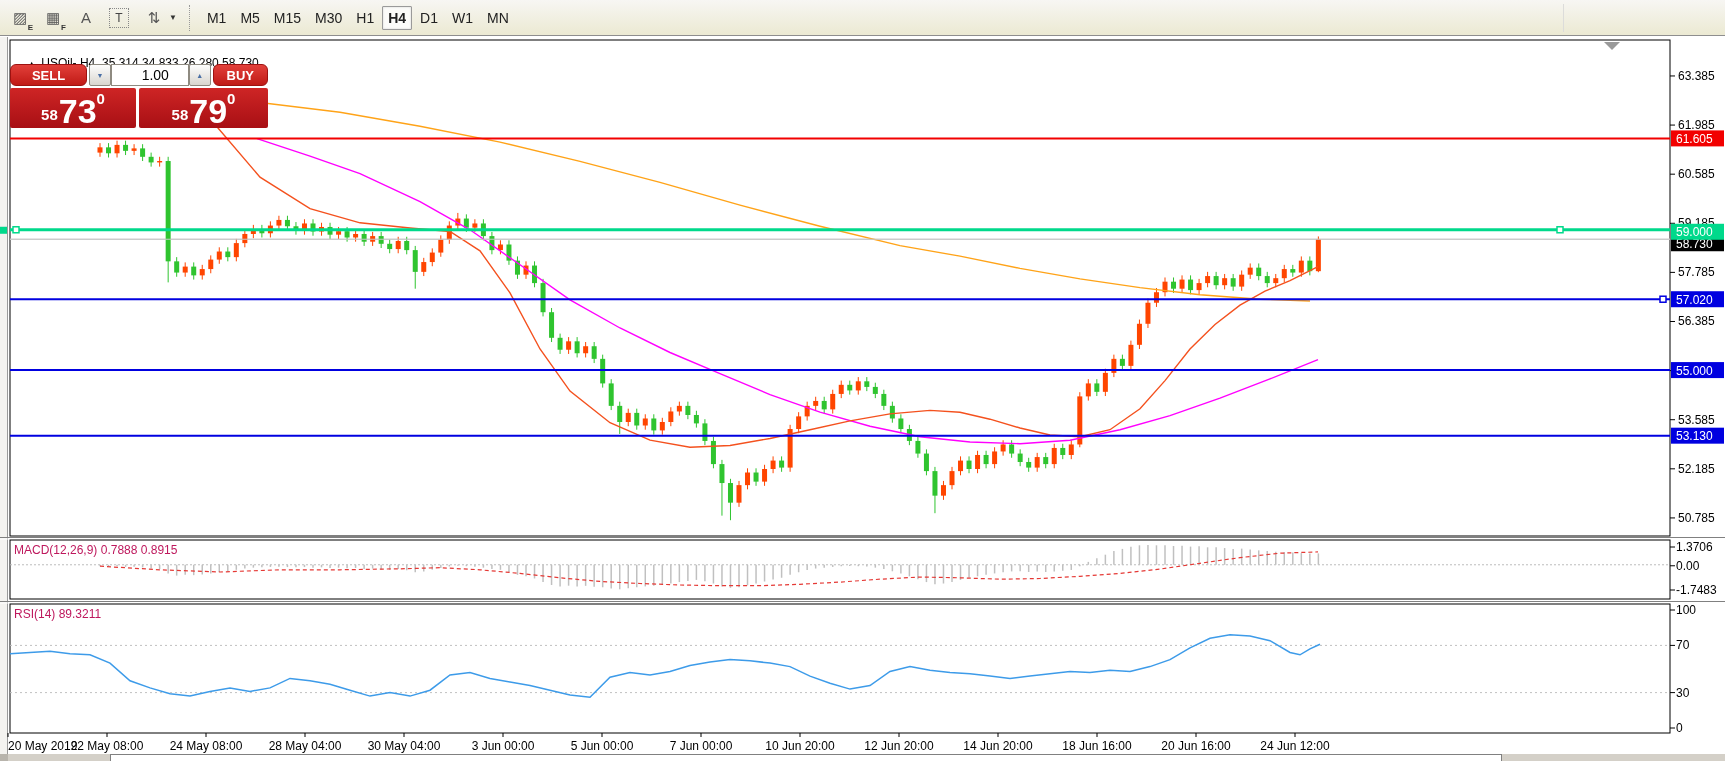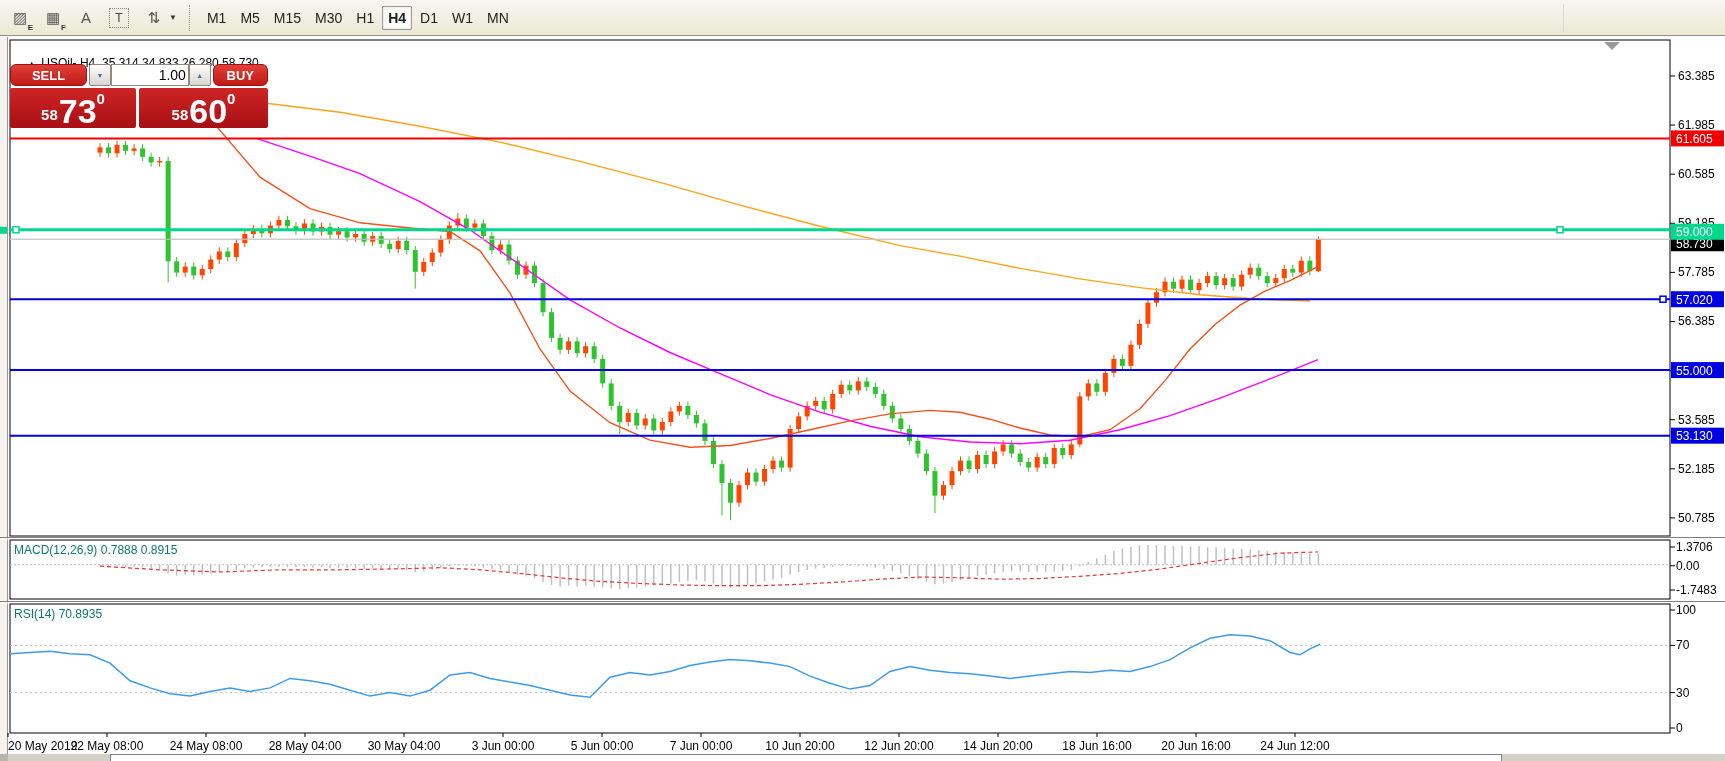--- a/index.html
+++ b/index.html
@@ -29,32 +29,32 @@
   
   .trade-panel { position:absolute; left:10px; top:64px; width:258px; height:64px; }
   .tp-row1 { display:flex; height:22px; }
   .btn-red { background:linear-gradient(#e2403a,#c01a16); border:1px solid #9d1210; border-radius:6px;
     color:#fff; font-size:13px; font-weight:bold; display:flex; align-items:center; justify-content:center; }
   .sell-btn { width:78px; margin-right:2px; }
   .buy-btn  { width:56px; margin-left:2px; }
   .spin { width:22px; background:linear-gradient(#fdfdfd,#d9d6cf); border:1px solid #8e8a80; border-radius:2px;
     color:#4a6fa5; font-size:7px; display:flex; align-items:center; justify-content:center; }
   .vol-input { width:78px; border:1px solid #8e8a80; background:#fff; font-size:14px; text-align:right;
-    padding-right:2px; font-family:"Liberation Sans",sans-serif; }
+    padding-right:19px; font-family:"Liberation Sans",sans-serif; }
   .tp-row2 { display:flex; height:40px; margin-top:2px; }
   .price-tile { background:linear-gradient(#ce2525,#a80f14); border-radius:2px; color:#fff;
     display:flex; align-items:flex-end; justify-content:center; padding-bottom:2px; }
   .sell-tile { width:126px; margin-right:3px; }
   .buy-tile { width:129px; }
   .pt-small { font-size:15px; font-weight:bold; line-height:1; margin:0 1px 4px 0;text-align:right; }
   .pt-big { font-size:34px; font-weight:bold; line-height:0.85; }
   .pt-sup { font-size:15px; font-weight:bold; line-height:1; align-self:flex-start; margin-top:3px; }
 
   
-  .pane-label { position:absolute; font-size:12px; color:#0f766e; }
+  .pane-label { position:absolute; font-size:12px; color:#be185d; }
 
   svg text { font-family:"Liberation Sans",sans-serif; }
 
   
   .bottom-strip { position:absolute; left:0; top:754px; width:1725px; height:7px; background:#d4d0c8; }
   .bs-box { position:absolute; left:110px; top:0; width:1392px; height:7px; background:#fff; border:1px solid #808080; border-bottom:none; }
   .bs-corner { position:absolute; left:0; top:0; width:8px; height:7px; background:#b8b4ac; }
 </style>
 </head>
 <body>
@@ -652,29 +652,29 @@
       <div class="btn-red buy-btn">BUY</div>
     </div>
     <div class="tp-row2">
       <div class="price-tile sell-tile">
         <span class="pt-small">58</span>
         <span class="pt-big">73</span>
         <span class="pt-sup">0</span>
       </div>
       <div class="price-tile buy-tile">
         <span class="pt-small">58</span>
-        <span class="pt-big">60</span>
+        <span class="pt-big">79</span>
         <span class="pt-sup">0</span>
       </div>
     </div>
   </div>
 
   <div class="pane-label" style="left:14px;top:543px">
     <span>MACD(12,26,9)</span>
     <span>0.7888 0.8915</span>
   </div>
-  <div class="pane-label" style="left:14px;top:607px">RSI(14) 70.8935</div>
+  <div class="pane-label" style="left:14px;top:607px">RSI(14) 89.3211</div>
 
   <div class="bottom-strip">
     <div class="bs-corner"></div>
     <div class="bs-box"></div>
   </div>
 </div>
 
 </body></html>

